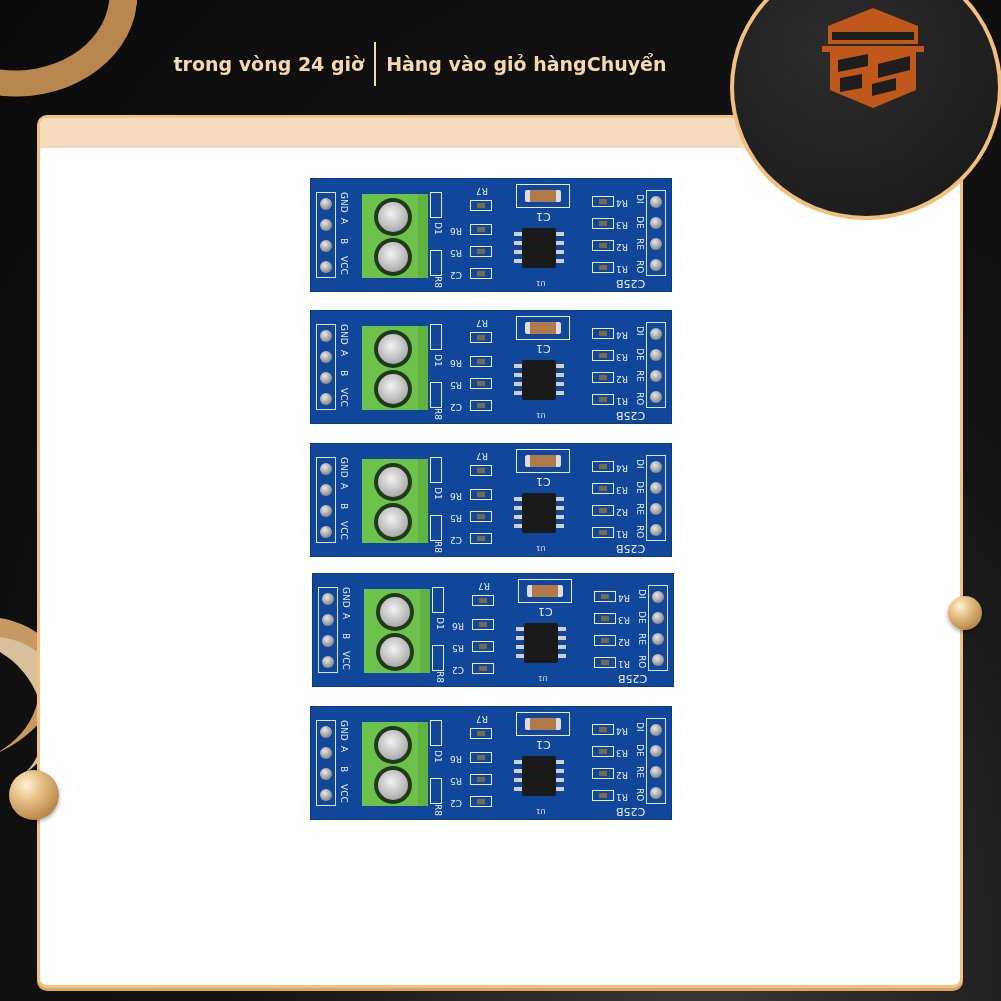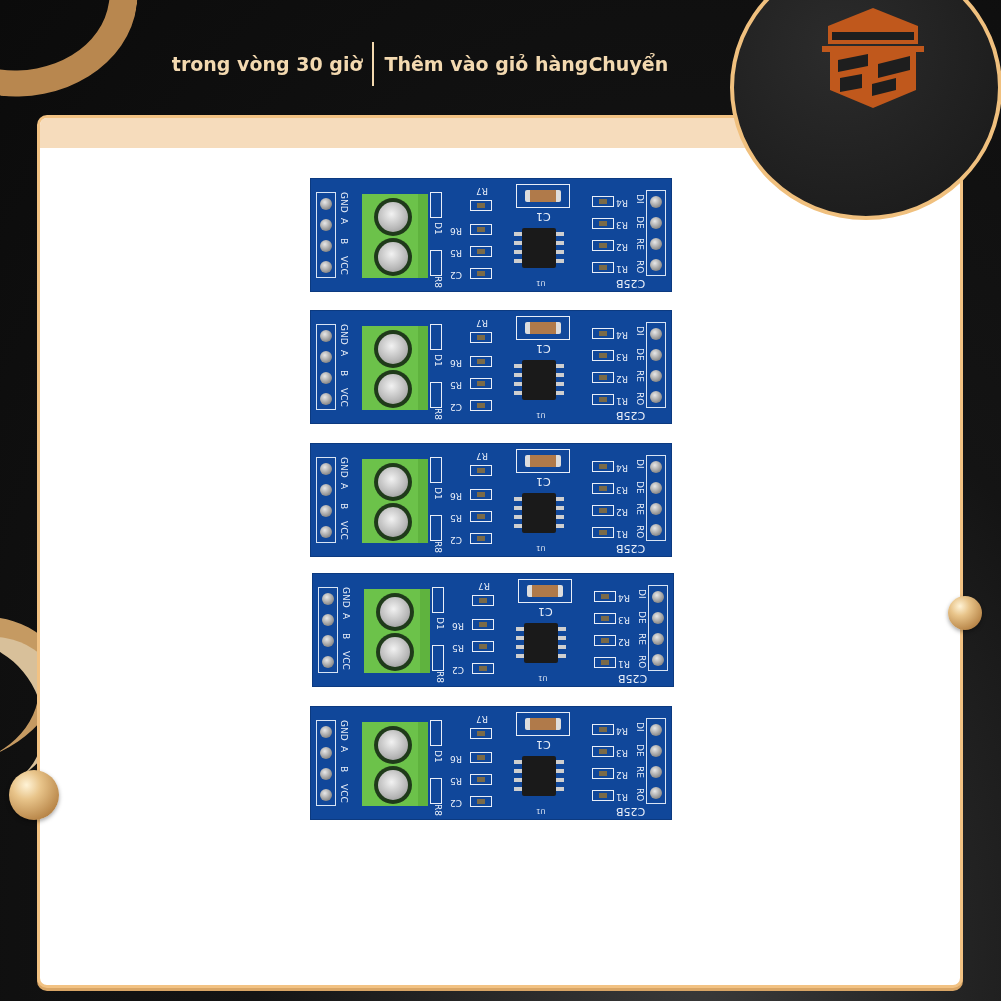--- a/index.html
+++ b/index.html
@@ -58,25 +58,25 @@
 </style>
 </head>
 <body>
 
 <div class="ribbon r1"></div>
 <div class="ribbon r2"></div>
 <div class="ribbon r3"></div>
 
 <div class="banner">
   <div class="txt">
-    <div>trong vòng 30 giờ</div>
+    <div>trong vòng 24 giờ</div>
   </div>
   <div class="sep"></div>
   <div class="txt">
-    <div>Thêm vào giỏ hàngChuyển</div>
+    <div>Hàng vào giỏ hàngChuyển</div>
   </div>
 </div>
 
 <div class="card">
   <div class="strip"></div>
 </div>
 
 <div class="pearl" style="left:948px;top:596px;width:34px;height:34px;"></div>
 <div class="pearl" style="left:9px;top:770px;width:50px;height:50px;"></div>
 

